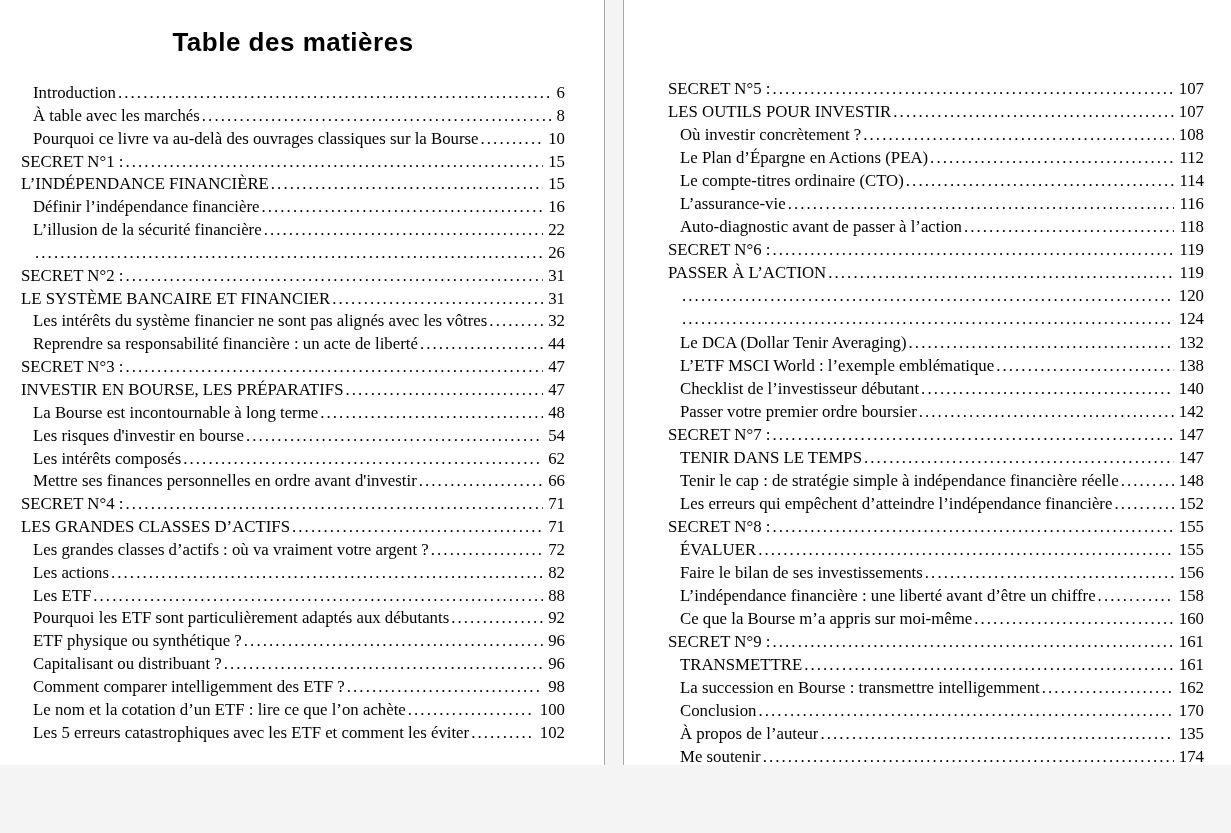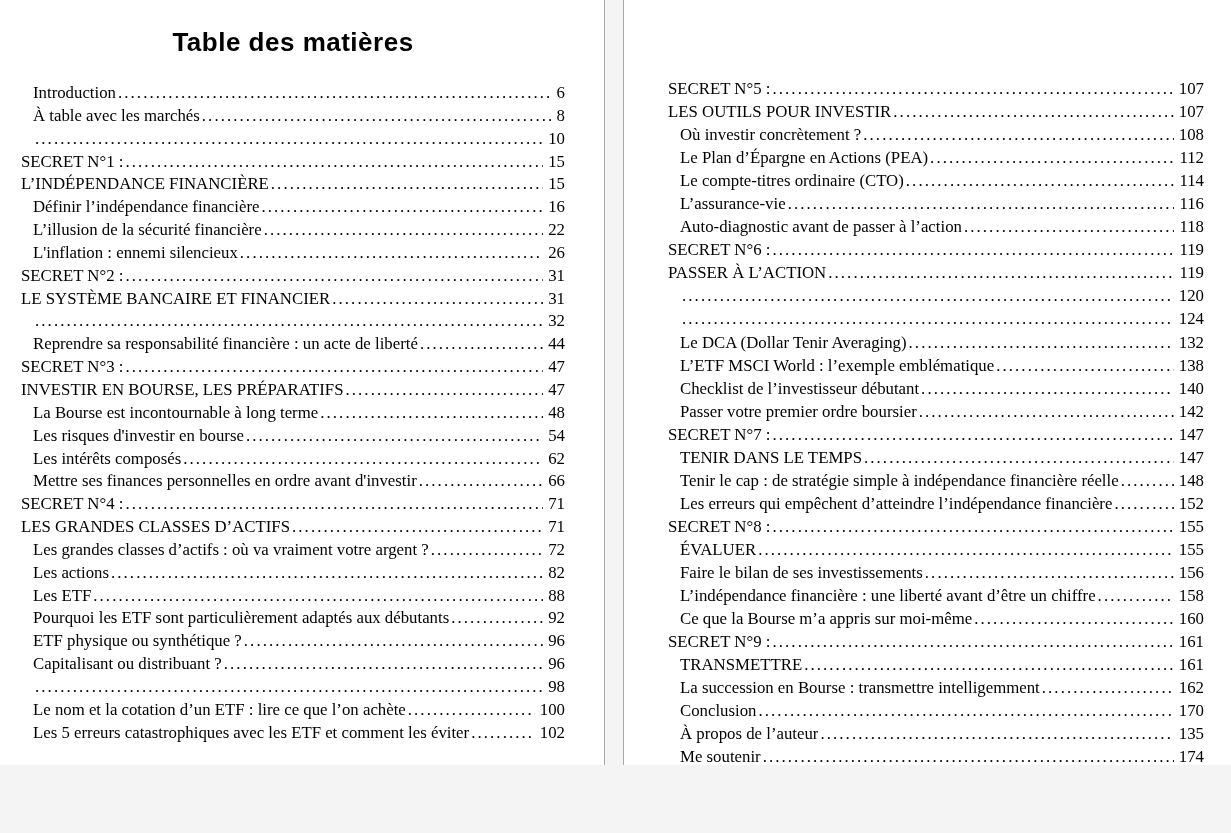--- a/index.html
+++ b/index.html
@@ -105,20 +105,21 @@
           <span class="toc-label">Introduction</span>
           <span class="toc-dots">............................................................................................................................................................................................................................</span>
           <span class="toc-page">6</span>
         </div>
         <div class="toc-row level-2">
           <span class="toc-label">À table avec les marchés</span>
           <span class="toc-dots">............................................................................................................................................................................................................................</span>
           <span class="toc-page">8</span>
         </div>
         <div class="toc-row level-2">
+          <span class="toc-label">Pourquoi ce livre va au-delà des ouvrages classiques sur la Bourse</span>
           <span class="toc-dots">............................................................................................................................................................................................................................</span>
           <span class="toc-page">10</span>
         </div>
         <div class="toc-row level-1">
           <span class="toc-label">SECRET N°1 :</span>
           <span class="toc-dots">............................................................................................................................................................................................................................</span>
           <span class="toc-page">15</span>
         </div>
         <div class="toc-row level-1">
           <span class="toc-label">L’INDÉPENDANCE FINANCIÈRE</span>
@@ -129,35 +130,35 @@
           <span class="toc-label">Définir l’indépendance financière</span>
           <span class="toc-dots">............................................................................................................................................................................................................................</span>
           <span class="toc-page">16</span>
         </div>
         <div class="toc-row level-2">
           <span class="toc-label">L’illusion de la sécurité financière</span>
           <span class="toc-dots">............................................................................................................................................................................................................................</span>
           <span class="toc-page">22</span>
         </div>
         <div class="toc-row level-2">
-          <span class="toc-label">L'inflation : ennemi silencieux</span>
           <span class="toc-dots">............................................................................................................................................................................................................................</span>
           <span class="toc-page">26</span>
         </div>
         <div class="toc-row level-1">
           <span class="toc-label">SECRET N°2 :</span>
           <span class="toc-dots">............................................................................................................................................................................................................................</span>
           <span class="toc-page">31</span>
         </div>
         <div class="toc-row level-1">
           <span class="toc-label">LE SYSTÈME BANCAIRE ET FINANCIER</span>
           <span class="toc-dots">............................................................................................................................................................................................................................</span>
           <span class="toc-page">31</span>
         </div>
         <div class="toc-row level-2">
+          <span class="toc-label">Les intérêts du système financier ne sont pas alignés avec les vôtres</span>
           <span class="toc-dots">............................................................................................................................................................................................................................</span>
           <span class="toc-page">32</span>
         </div>
         <div class="toc-row level-2">
           <span class="toc-label">Reprendre sa responsabilité financière : un acte de liberté</span>
           <span class="toc-dots">............................................................................................................................................................................................................................</span>
           <span class="toc-page">44</span>
         </div>
         <div class="toc-row level-1">
           <span class="toc-label">SECRET N°3 :</span>
@@ -223,20 +224,21 @@
           <span class="toc-label">ETF physique ou synthétique ?</span>
           <span class="toc-dots">............................................................................................................................................................................................................................</span>
           <span class="toc-page">96</span>
         </div>
         <div class="toc-row level-2">
           <span class="toc-label">Capitalisant ou distribuant ?</span>
           <span class="toc-dots">............................................................................................................................................................................................................................</span>
           <span class="toc-page">96</span>
         </div>
         <div class="toc-row level-2">
+          <span class="toc-label">Comment comparer intelligemment des ETF ?</span>
           <span class="toc-dots">............................................................................................................................................................................................................................</span>
           <span class="toc-page">98</span>
         </div>
         <div class="toc-row level-2">
           <span class="toc-label">Le nom et la cotation d’un ETF : lire ce que l’on achète</span>
           <span class="toc-dots">............................................................................................................................................................................................................................</span>
           <span class="toc-page">100</span>
         </div>
         <div class="toc-row level-2">
           <span class="toc-label">Les 5 erreurs catastrophiques avec les ETF et comment les éviter</span>

